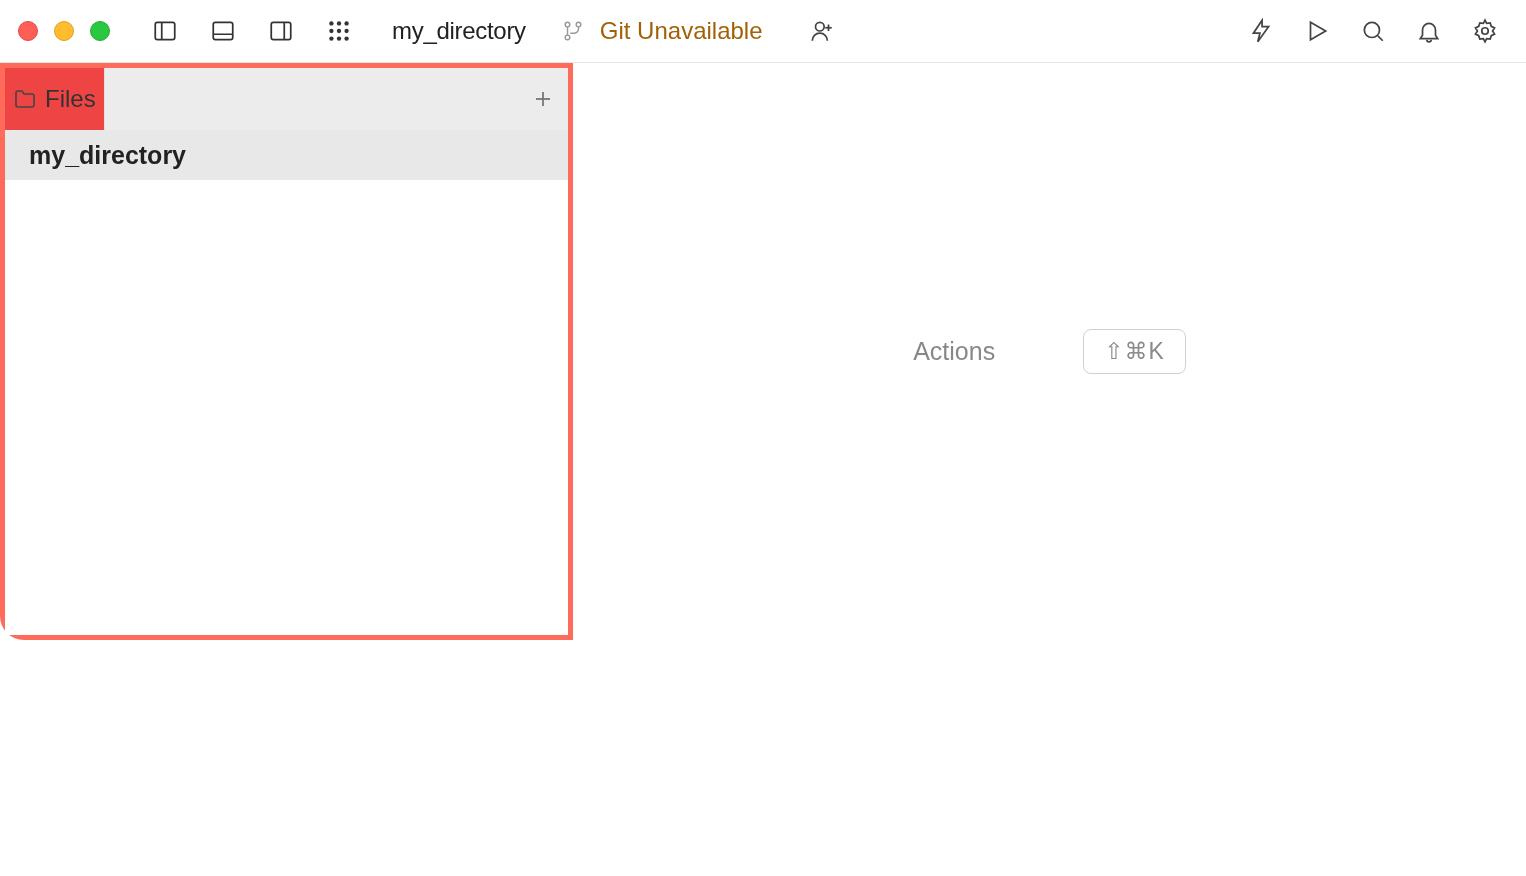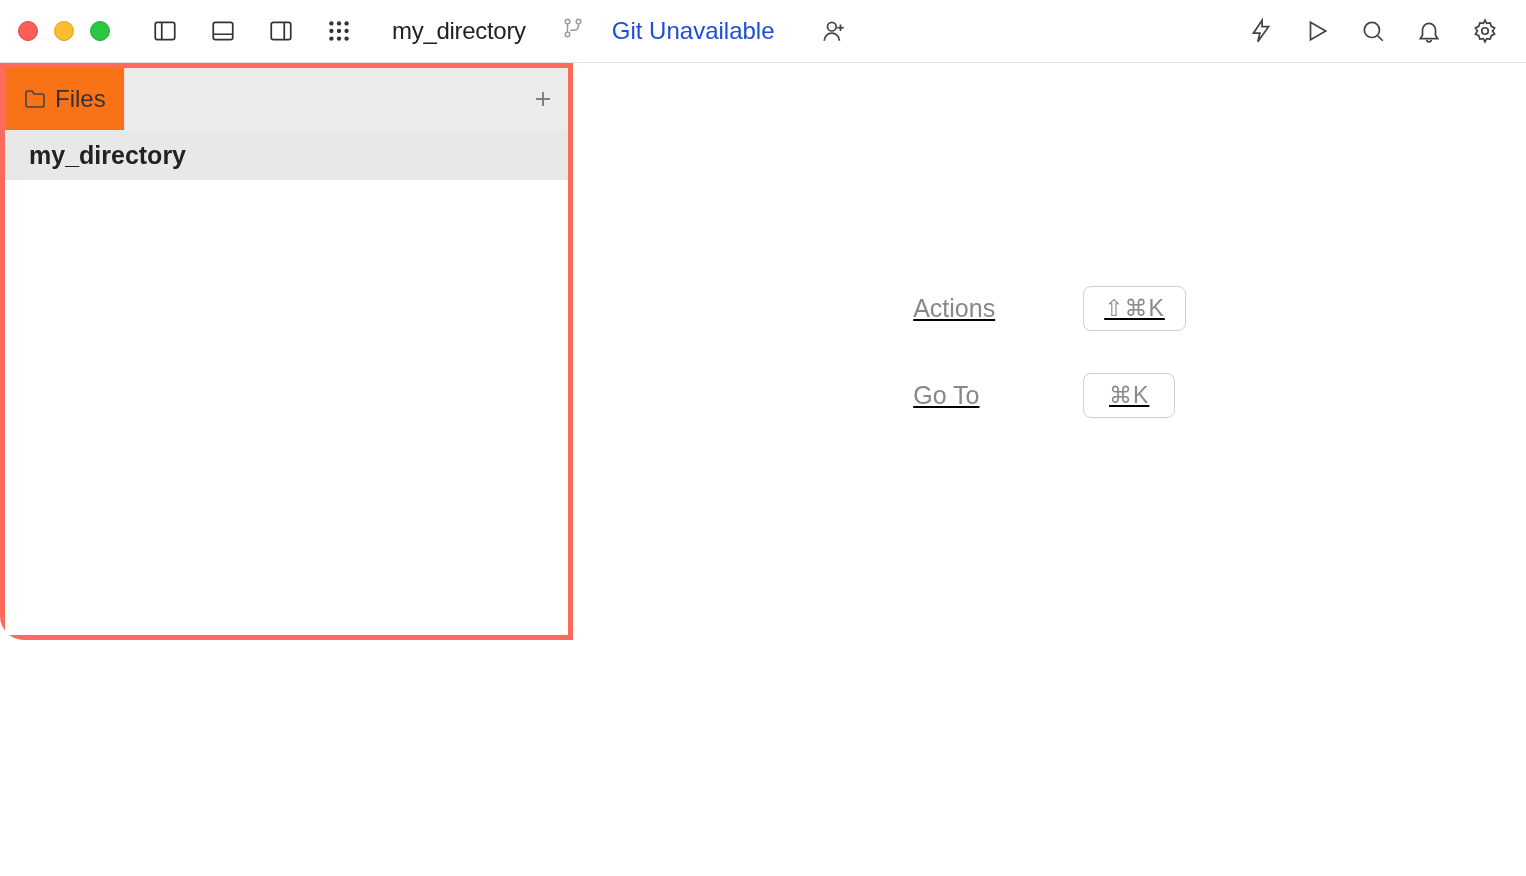--- a/index.html
+++ b/index.html
@@ -13,46 +13,46 @@
   .traffic-light { width: 20px; height: 20px; border-radius: 50%; }
   .tl-close { background: #ff5f57; border: 1px solid #e24640; }
   .tl-min { background: #febc2e; border: 1px solid #dfa023; }
   .tl-max { background: #28c840; border: 1px solid #26a934; }
   
   .tb-icon-btn { width: 46px; height: 46px; display: flex; align-items: center; justify-content: center; border-radius: 6px; cursor: pointer; color: #333; }
   .tb-icon-btn svg { width: 26px; height: 26px; stroke: #333; fill: none; stroke-width: 1.6; }
   .tb-icon-btn.grid svg { stroke: none; fill: #333; }
   
   .tb-title { font-size: 24px; font-weight: 400; color: #222; margin-left: 18px; letter-spacing: -0.3px; }
-  .tb-git { font-size: 24px; color: #1d4ed8; display: flex; gap: 28px; margin-left: 24px; }
+  .tb-git { font-size: 24px; color: #a16207; display: flex; align-items: center; gap: 16px; margin-left: 24px; }
   .tb-git svg { width: 22px; height: 22px; stroke: #9a9a9a; fill: none; stroke-width: 1.6; }
   .tb-adduser { margin-left: 24px; }
   .tb-adduser svg { stroke: #444; }
   
   .tb-spacer { flex: 1; }
   .tb-right { display: flex; gap: 10px; }
   .tb-right .tb-icon-btn svg { stroke: #444; }
   
   
   .body { flex: 1; display: flex; position: relative; }
   
   
   .sidebar { width: 573px; height: 100%; border: 5px solid #ff6b5a; border-top: 5px solid #ff6b5a; display: flex; flex-direction: column; background: #fff; }
   .sidebar-tabs { height: 62px; display: flex; align-items: stretch; background: #ececec; }
-  .sidebar-tab { display: flex; align-items: center; gap: 8px; padding: 0 18px; font-size: 24px; color: #333; background: #f97316; border-right: 1px solid #e0e0e0; }
+  .sidebar-tab { display: flex; align-items: center; gap: 8px; padding: 0 8px; font-size: 24px; color: #333; background: #ef4444; border-right: 1px solid #e0e0e0; }
   .sidebar-tab svg { width: 24px; height: 24px; stroke: #444; fill: none; stroke-width: 1.6; }
   .sidebar-tabs-spacer { flex: 1; background: #ececec; }
   .sidebar-add { width: 50px; display: flex; align-items: center; justify-content: center; background: #ececec; cursor: pointer; }
   .sidebar-add svg { width: 24px; height: 24px; stroke: #777; fill: none; stroke-width: 1.8; }
   
   .sidebar-tree { flex: 1; overflow: auto; }
   .tree-item { height: 50px; display: flex; align-items: center; padding: 0 24px; font-size: 25px; font-weight: 700; color: #222; background: #e8e8e8; cursor: pointer; }
   
   
-  .editor { flex: 1; display: flex; align-items: center; justify-content: center; text-decoration: underline; }
+  .editor { flex: 1; display: flex; align-items: center; justify-content: center; }
   .welcome { display: flex; flex-direction: column; gap: 42px; }
   .welcome-row { display: flex; align-items: center; gap: 50px; }
   .welcome-label { width: 120px; font-size: 25px; color: #888; font-weight: 400; }
   .shortcut-group { display: flex; gap: 14px; }
   .shortcut { border: 1.5px solid #d0d0d0; border-radius: 8px; padding: 8px 20px; font-size: 23px; color: #8a8a8a; min-width: 92px; text-align: center; font-weight: 400; letter-spacing: 1px; }
 </style>
 </head>
 <body>
 
 <div class="window">
@@ -179,26 +179,20 @@
     <div class="editor">
       <div class="welcome">
 
         <div class="welcome-row">
           <div class="welcome-label">Actions</div>
           <div class="shortcut-group">
             <div class="shortcut">⇧⌘K</div>
           </div>
         </div>
 
-        <div class="welcome-row">
-          <div class="welcome-label">Go To</div>
-          <div class="shortcut-group">
-            <div class="shortcut">⌘K</div>
-          </div>
-        </div>
 
 
 
       </div>
     </div>
 
   </div>
 </div>
 
 </body></html>

